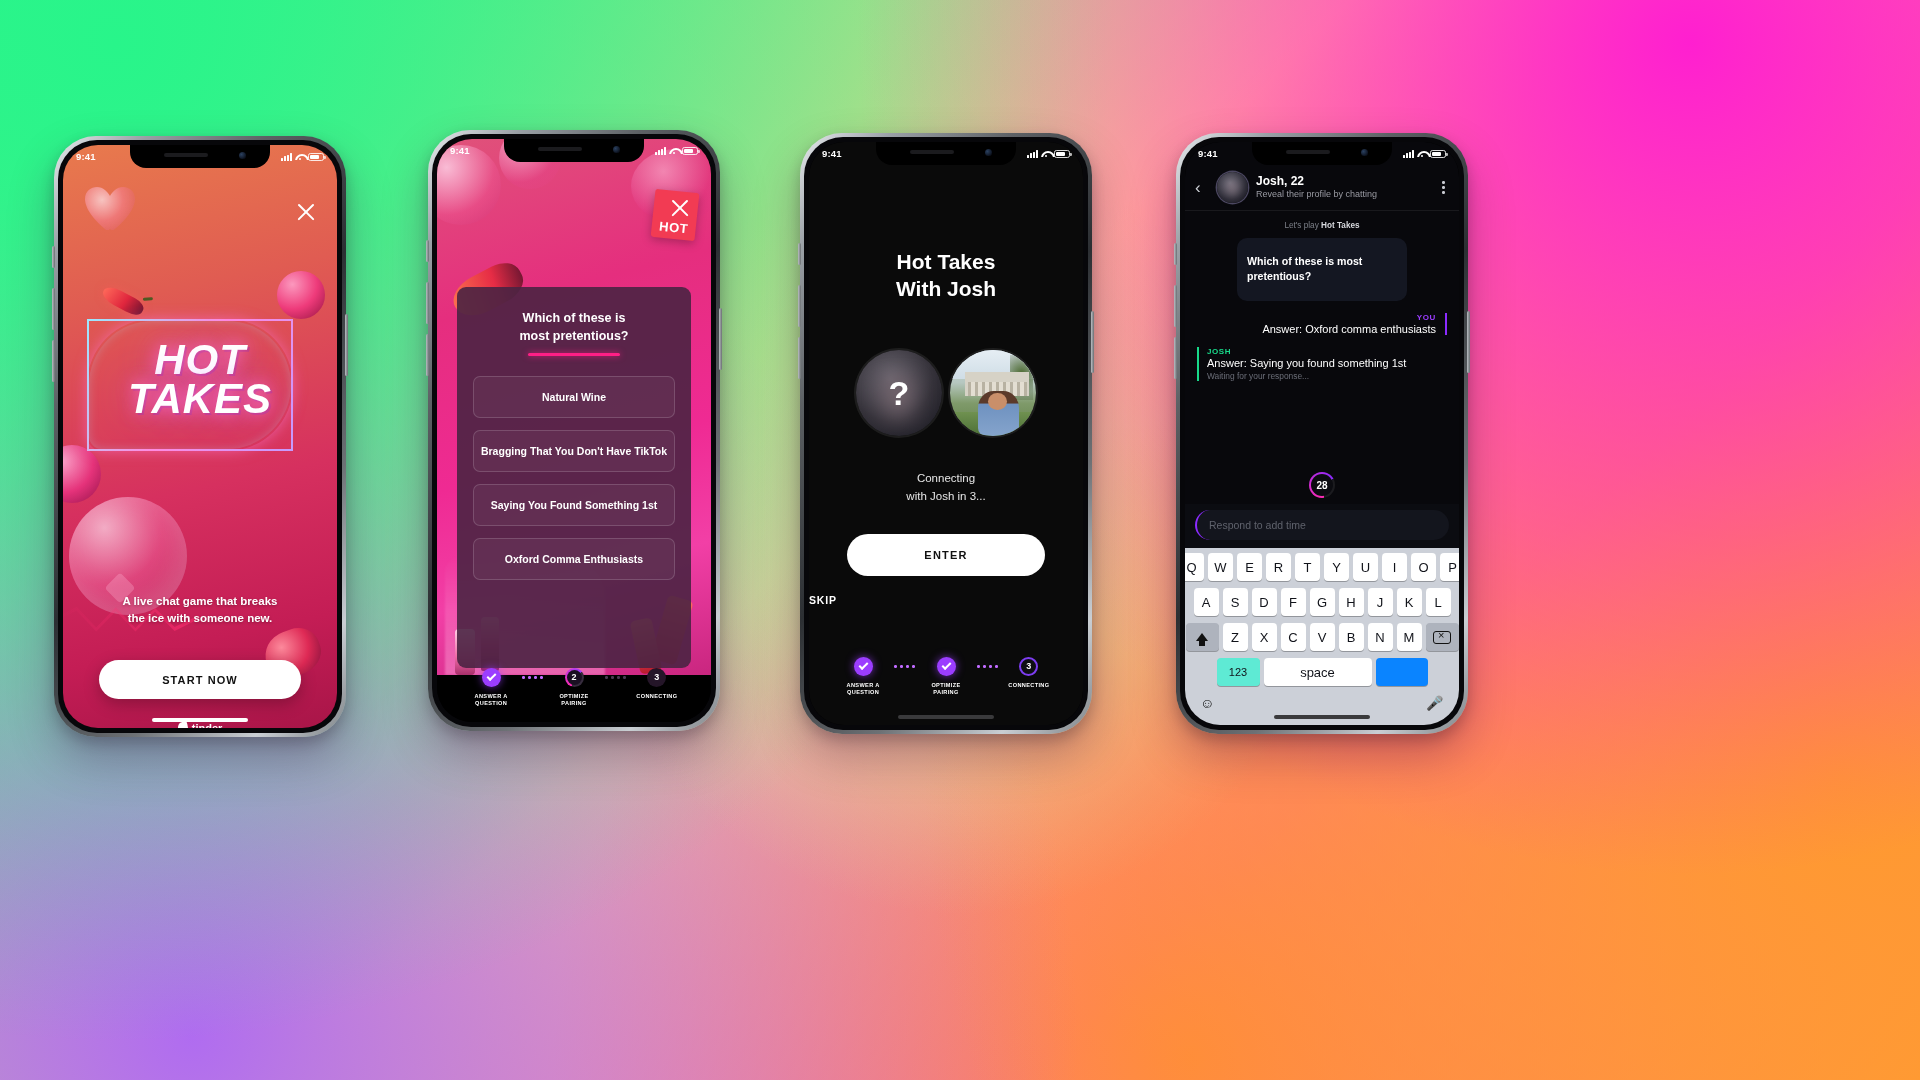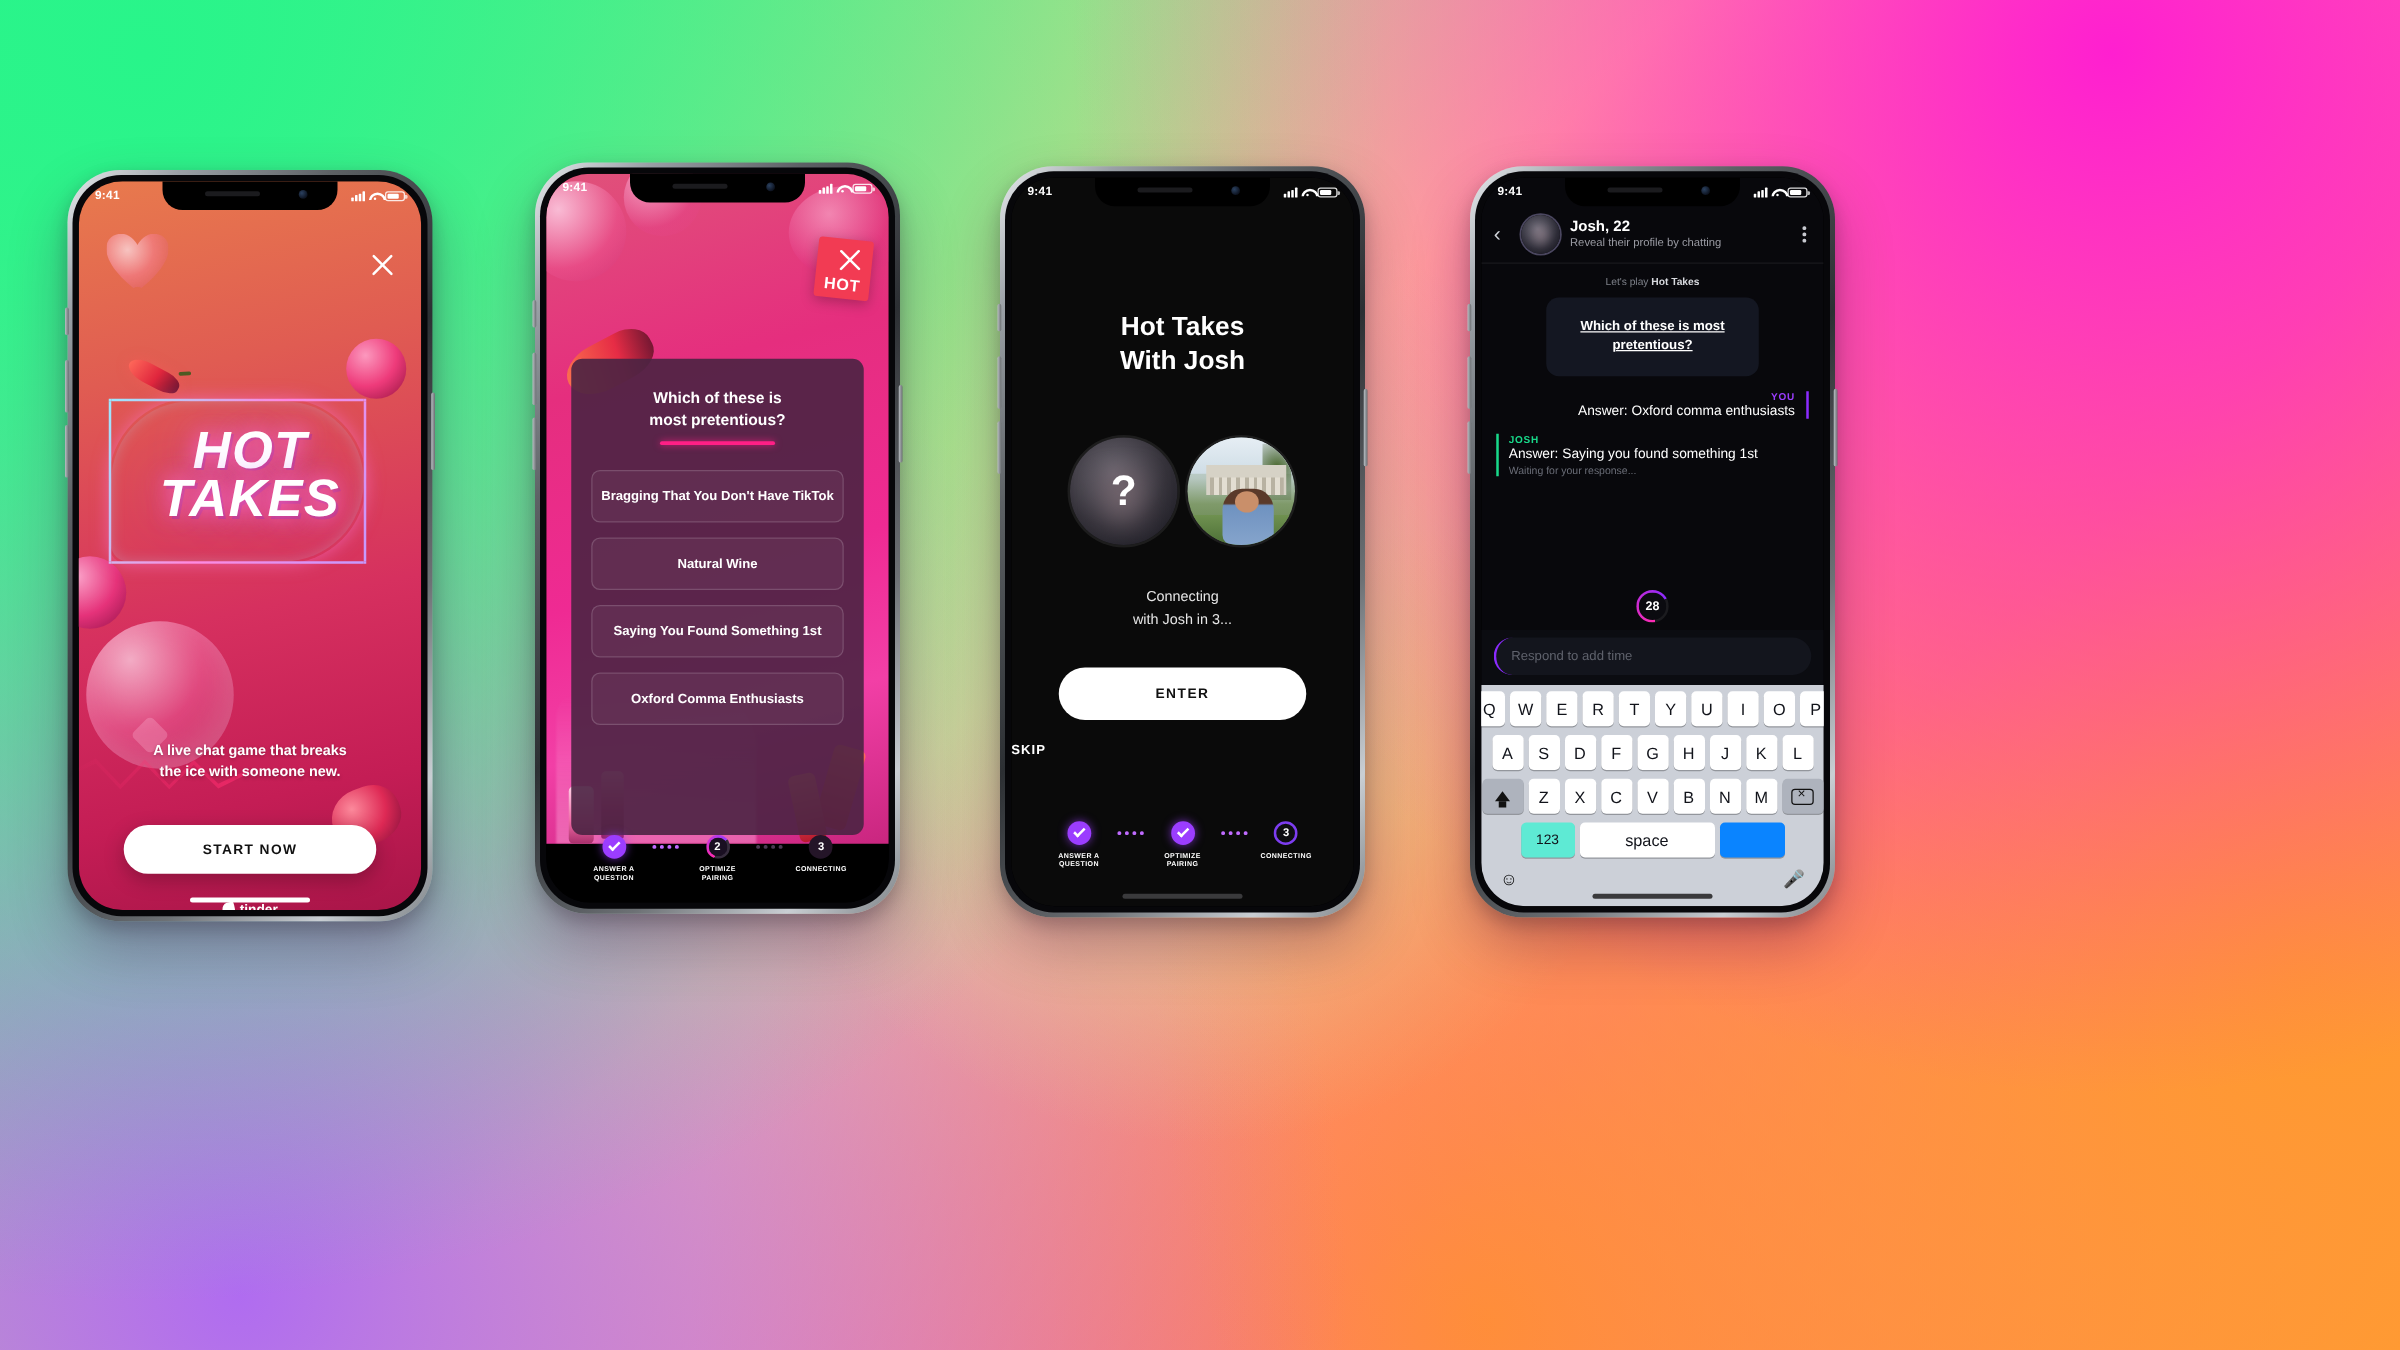--- a/index.html
+++ b/index.html
@@ -212,21 +212,21 @@
   .c-av::after { content:""; position:absolute; left:22%; top:26%; width:56%; height:60%;
     background: radial-gradient(ellipse at 50% 40%, rgba(160,140,150,.8), rgba(50,45,60,.1) 72%); filter: blur(4px); border-radius:50%; }
   .c-name { color:#fff; font-size:12px; font-weight:800; line-height:1.25; }
   .c-sub { color:#9a9ba3; font-size:9px; line-height:1.3; }
   .c-menu { margin-left:auto; display:flex; flex-direction:column; gap:2.4px; cursor:pointer; padding:4px; }
   .c-menu i { width:2.6px; height:2.6px; border-radius:50%; background:#c7c9d0; display:block; }
   .c-body { flex:1 1 auto; position:relative; padding:10px 12px 0; overflow:hidden; }
   .c-sys { text-align:center; color:#7d8089; font-size:8.2px; margin-bottom:8px; }
   .c-sys b { color:#d7d9de; }
   .q-bubble { margin:0 auto; width:170px; background:#141722; border-radius:10px; padding:16px 10px;
-    color:#fff; font-size:10.6px; font-weight:800; text-align:center; line-height:1.45;text-decoration:underline; }
+    color:#fff; font-size:10.6px; font-weight:800; text-align:left; line-height:1.45; }
   .msg { margin-top:12px; }
   .msg-you { text-align:right; padding-right:9px; border-right:2.5px solid #8b2bff; }
   .msg-lbl-you { color:#9b3dff; font-size:8px; font-weight:800; letter-spacing:.6px; }
   .msg-you .txt { color:#fff; font-size:11px; margin-top:1px; }
   .msg-josh { text-align:left; padding-left:8px; border-left:2.5px solid #18d98a; }
   .msg-lbl-josh { color:#18d98a; font-size:8px; font-weight:800; letter-spacing:.6px; }
   .msg-josh .txt { color:#fff; font-size:11px; margin-top:1px; }
   .msg-josh .hint { color:#6b6e78; font-size:8.4px; margin-top:2px; }
   .timer { position:absolute; left:50%; transform:translateX(-50%); bottom:6px; width:26px; height:26px;
     border-radius:50%; display:flex; align-items:center; justify-content:center;
@@ -340,22 +340,22 @@
             <div class="s2-red2"></div>
           </div>
           <div class="s2-close"></div>
           <div class="q-card">
             <div class="q-title">
               <div>Which of these is</div>
               <div>most pretentious?</div>
             </div>
             <div class="q-underline"></div>
             <div class="q-opts">
+              <div class="q-opt">Natural Wine</div>
               <div class="q-opt">Bragging That You Don't Have TikTok</div>
-              <div class="q-opt">Natural Wine</div>
               <div class="q-opt">Saying You Found Something 1st</div>
               <div class="q-opt">Oxford Comma Enthusiasts</div>
             </div>
           </div>
           <div class="steps">
             <div class="step">
               <div class="step-circle sc-done">
                   <div class="chk"></div>
                 </div>
               <div class="step-lbl">

